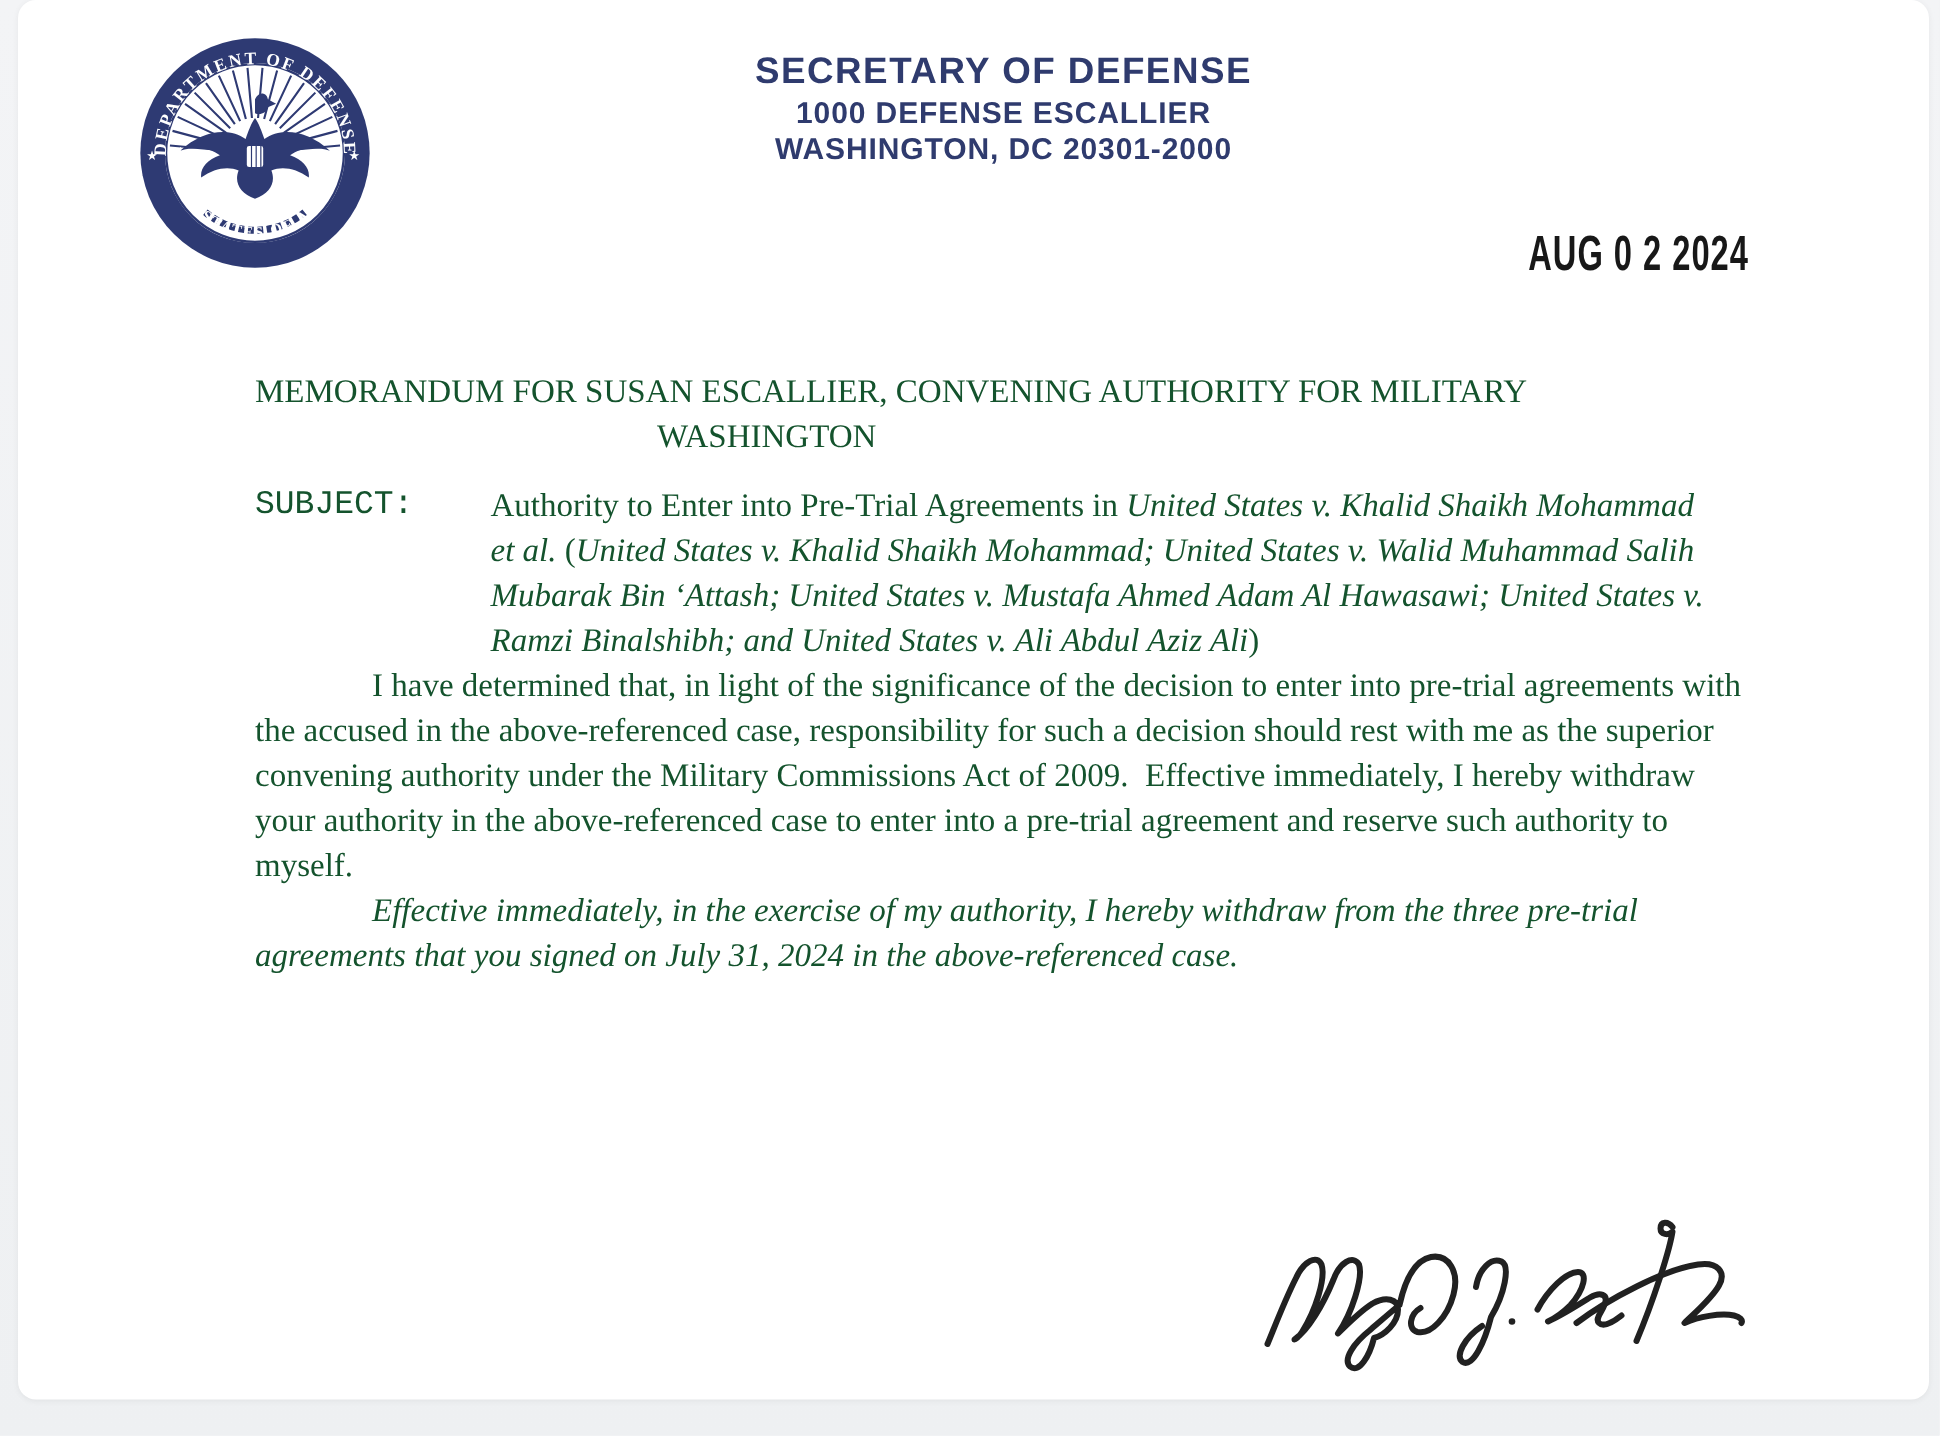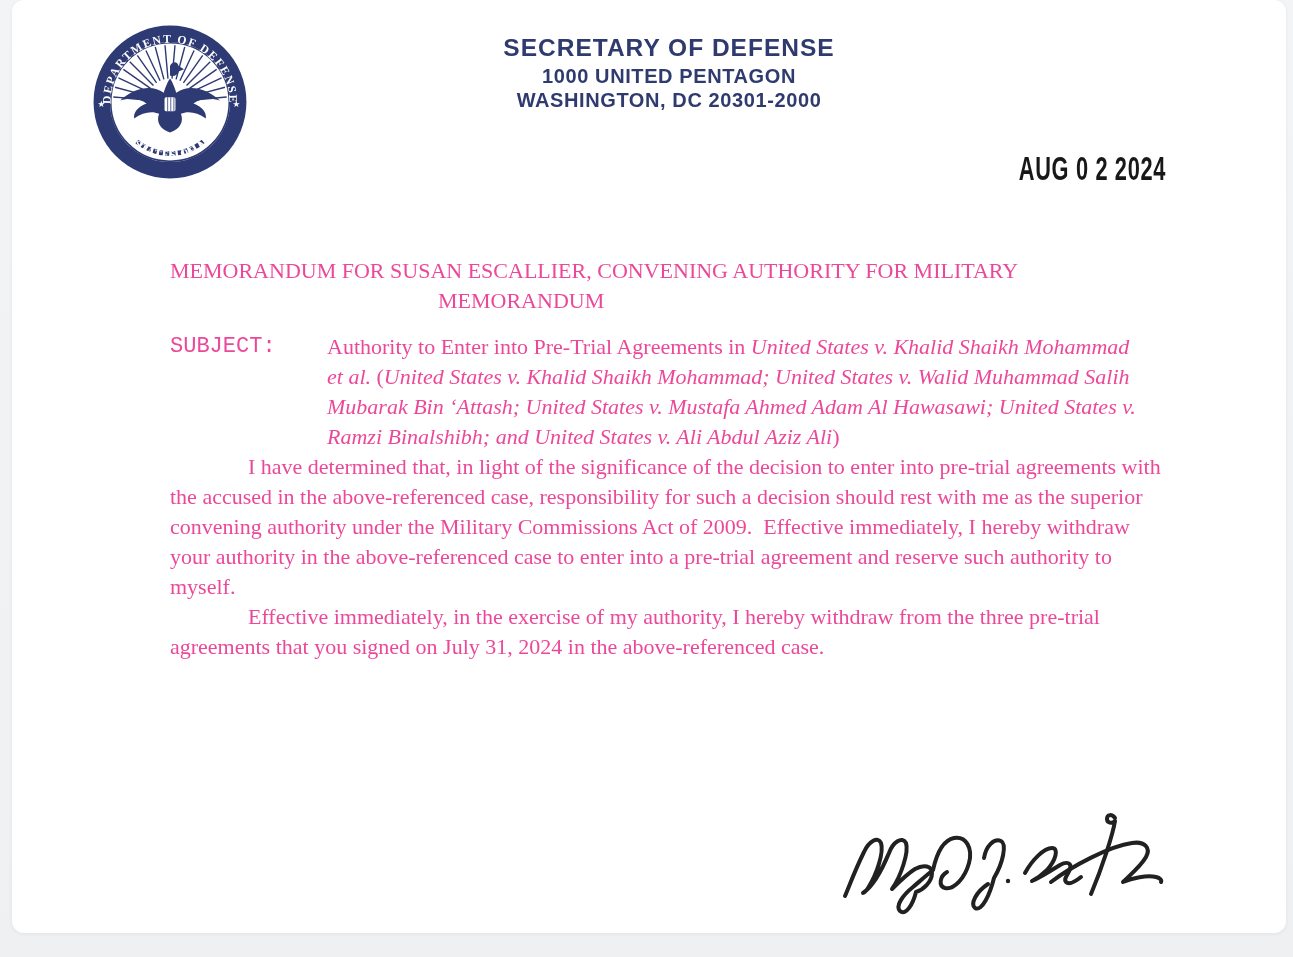--- a/index.html
+++ b/index.html
@@ -38,31 +38,31 @@
     font-weight:700;
     font-size:33px;
     letter-spacing:1px;
     color:#181818;
     transform:scaleX(0.66);
     transform-origin:right top;
     white-space:nowrap;
   }
   
   .content{
-    position:absolute;left:158px;right:118px;top:256px;
-    font-size:22px;line-height:30px;color:#ec4899;
+    position:absolute;left:158px;right:118px;top:246px;
+    font-size:22px;line-height:30px;color:#14532d;
   }
   .heading-l1{white-space:nowrap;}
   .heading-l2{margin-left:268px;}
   .subject-row{display:flex;margin-top:16px;}
   .subject-label{width:157px;flex:none;font-family:Liberation Mono, monospace;}
   .subject-text{width:822px;max-width:100%;}
   .content p{margin:0;white-space:pre-wrap;}
   .para-1{margin-top:19px;text-indent:78px;}
-  .para-2{margin-top:30px;text-indent:78px;}
+  .para-2{margin-top:30px;text-indent:78px;font-style:italic;}
   
   .signature{position:absolute;left:808px;top:778px;width:380px;height:160px;}
 </style>
 </head>
 <body>
 
 <div class="stage">
   <div class="paper">
 
     <svg class="seal" viewBox="0 0 200 200" aria-hidden="true">
@@ -99,29 +99,29 @@
       </text>
       <text fill="#ffffff" font-family="Liberation Serif, serif" font-weight="700" font-size="13" letter-spacing="2">
         <textPath href="#sealBottom" startOffset="50%" text-anchor="middle">UNITED STATES OF AMERICA</textPath>
       </text>
       <text x="7" y="106" font-size="11" fill="#ffffff">★</text>
       <text x="180" y="106" font-size="11" fill="#ffffff">★</text>
     </svg>
 
     <div class="letterhead">
       <div class="lh1">SECRETARY OF DEFENSE</div>
-      <div class="lh2">1000 UNITED PENTAGON</div>
+      <div class="lh2">1000 DEFENSE ESCALLIER</div>
       <div class="lh3">WASHINGTON, DC 20301-2000</div>
     </div>
 
     <div class="date-stamp">AUG 0 2 2024</div>
 
     <div class="content">
       <div class="heading-l1">MEMORANDUM FOR SUSAN ESCALLIER, CONVENING AUTHORITY FOR MILITARY</div>
-      <div class="heading-l2">MEMORANDUM</div>
+      <div class="heading-l2">WASHINGTON</div>
 
       <div class="subject-row">
         <div class="subject-label">SUBJECT:</div>
         <div class="subject-text"><span>Authority to Enter into Pre-Trial Agreements in </span><span style="font-style: italic;">United States v. Khalid Shaikh Mohammad et al.</span><span> (</span><span style="font-style: italic;">United States v. Khalid Shaikh Mohammad; United States v. Walid Muhammad Salih Mubarak Bin ‘Attash; United States v. Mustafa Ahmed Adam Al Hawasawi; United States v. Ramzi Binalshibh; and United States v. Ali Abdul Aziz Ali</span><span>)</span></div>
       </div>
 
       <p class="para-1">I have determined that, in light of the significance of the decision to enter into pre-trial agreements with the accused in the above-referenced case, responsibility for such a decision should rest with me as the superior convening authority under the Military Commissions Act of 2009.  Effective immediately, I hereby withdraw your authority in the above-referenced case to enter into a pre-trial agreement and reserve such authority to myself.</p>
       <p class="para-2">Effective immediately, in the exercise of my authority, I hereby withdraw from the three pre-trial agreements that you signed on July 31, 2024 in the above-referenced case.</p>
     </div>
 

